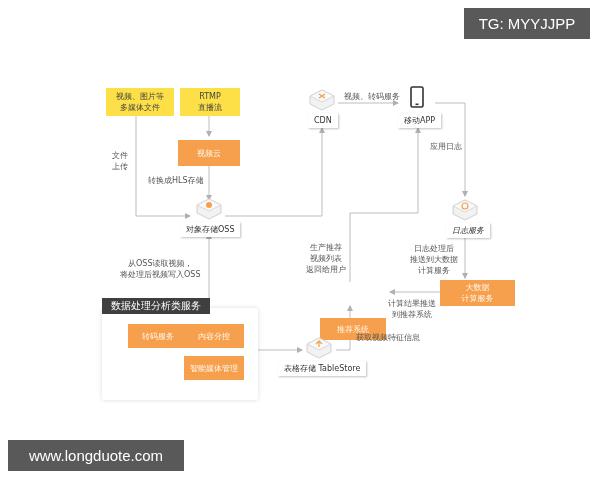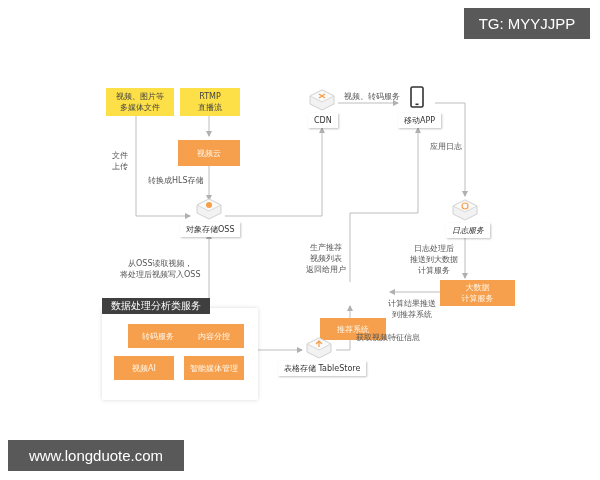--- a/index.html
+++ b/index.html
@@ -118,23 +118,20 @@
   <div class="tag" style="left:278px;top:361px;">表格存储 TableStore</div>
 
   <div class="panel"></div>
   <div class="panel-title">数据处理分析类服务</div>
   <div class="obox" style="left:128px;top:324px;width:60px;height:24px;">
     <span>转码服务</span>
   </div>
   <div class="obox" style="left:184px;top:324px;width:60px;height:24px;">
     <span>内容分控</span>
   </div>
-  <div class="obox" style="left:114px;top:356px;width:60px;height:24px;">
-    <span>视频AI</span>
-  </div>
   <div class="obox" style="left:184px;top:356px;width:60px;height:24px;">
     <span>智能媒体管理</span>
   </div>
 
   <div class="lbl" style="left:112px;top:150px;white-space:pre-line;">文件
 上传</div>
   <div class="lbl" style="left:148px;top:175px;">转换成HLS存储</div>
   <div class="lbl" style="left:344px;top:91px;">视频、转码服务</div>
   <div class="lbl" style="left:430px;top:141px;">应用日志</div>
   <div class="lbl" style="left:120px;top:258px;white-space:pre-line;">从OSS读取视频，

